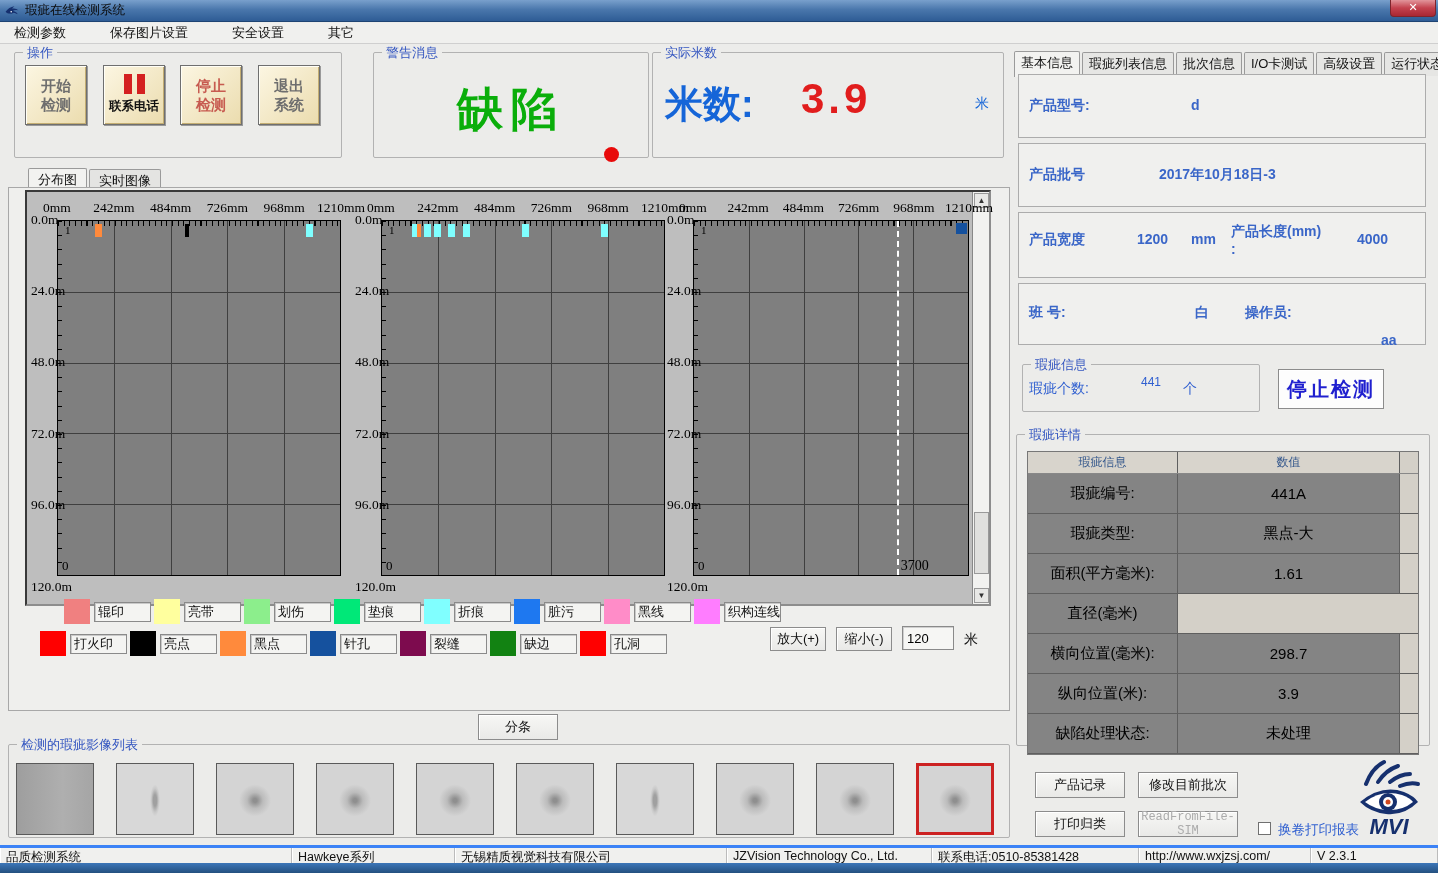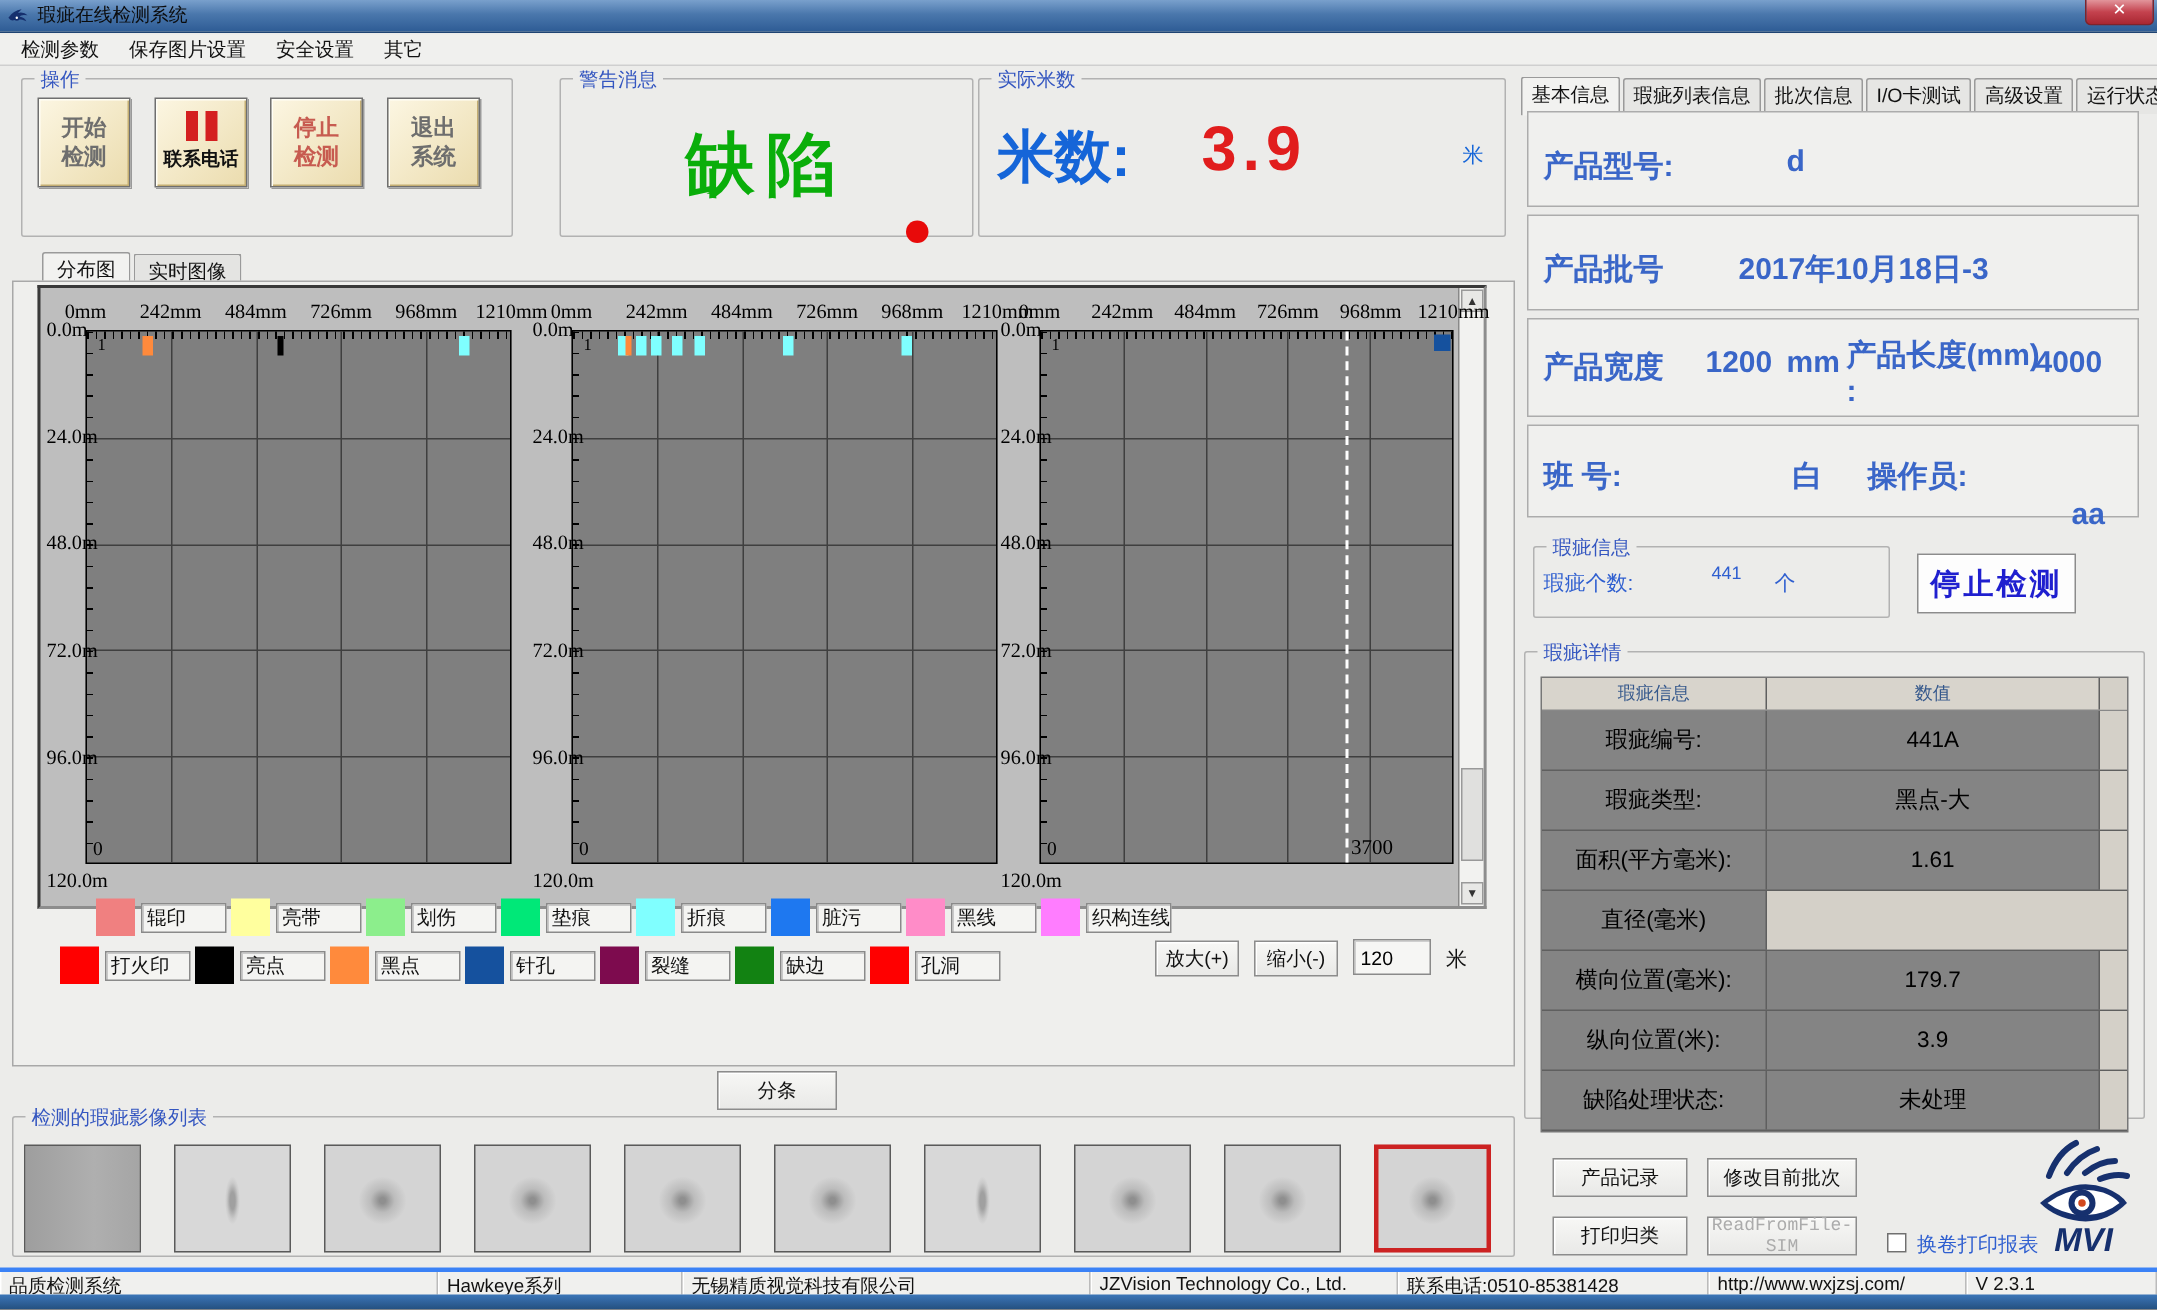--- a/index.html
+++ b/index.html
@@ -10,21 +10,21 @@
   #titlebar{position:absolute;left:0;top:0;width:1438px;height:22px;
     background:linear-gradient(#79A0CC 0%,#4A77AC 45%,#2E5C95 100%);display:flex;align-items:center;
     border-bottom:1px solid #1E4473;}
   #title-icon{width:16px;height:14px;margin:0 5px 0 4px;}
   #title-text{font-size:12.5px;color:#0B0B0B;}
   #close-btn{position:absolute;right:2px;top:0;width:46px;height:17px;
     background:linear-gradient(#E2959B,#C4424E 50%,#A92732);border:1px solid #7E242C;border-top:none;
     border-radius:0 0 4px 4px;color:#fff;font-size:11px;text-align:center;line-height:15px;cursor:pointer;}
   
   #menubar{position:absolute;left:0;top:23px;width:1438px;height:21px;background:#F0F0EE;
-    border-bottom:1px solid #CFCFCF;display:flex;align-items:center;padding-left:4px;}
+    border-bottom:1px solid #CFCFCF;display:flex;align-items:center;padding-left:4px;gap:24px;}
   .menu-item{padding:2px 10px;cursor:pointer;}
   
   .groupbox{position:absolute;border:1px solid #B2B2B2;border-radius:2px;}
   .groupbox>.gb-title{position:absolute;top:-9px;left:8px;background:#ECECEA;padding:0 4px;
     color:#3456C0;font-size:13px;}
   
   .op-btn{position:absolute;top:12px;width:62px;height:60px;cursor:pointer;
     background:linear-gradient(135deg,#FCF6E2,#EBDCAE);border:1px solid #6F6F6F;
     box-shadow:inset 1px 1px 0 #FFFEF6,inset -1px -1px 0 #C3AD72,1px 1px 0 #9a9a9a;
     display:flex;flex-direction:column;align-items:center;justify-content:center;
@@ -92,21 +92,21 @@
   .thumb.dark{background:linear-gradient(90deg,#9E9E9E,#AFAFAF 60%,#A5A5A5);}
   .thumb.dot{background:radial-gradient(circle 10px at 50% 52%,#8F8F8F 0 2px,#BCBCBC 8px,#D4D4D4 16px),#D8D8D8;}
   .thumb.streak{background:radial-gradient(ellipse 5px 16px at 50% 52%,#A0A0A0 0 35%,#CACACA 75%,#D8D8D8),#D8D8D8;}
   .thumb.selected{border:3px solid #CC2222;}
   
   .rtab{border:1px solid #9A9A9A;border-bottom:none;background:#E6E6E4;padding:2px 6px 3px;
     margin-right:2px;font-size:13px;cursor:pointer;border-radius:2px 2px 0 0;white-space:nowrap;}
   .rtab.active{background:#F2F2F0;padding-bottom:5px;position:relative;top:1px;}
   #infobox{position:absolute;left:1018px;top:74px;width:408px;height:276px;}
   .info-row{position:relative;border:1px solid #ACACAC;background:#F0F0EE;margin-bottom:5px;
-    color:#3A66C8;font-weight:bold;font-size:20px;}
+    color:#3A66C8;font-weight:bold;font-size:14px;}
   .info-row span{position:absolute;white-space:pre-line;}
   
   #dtable{position:absolute;left:10px;top:16px;width:392px;border:1px solid #777;}
   #dtable .hdr{display:flex;background:#D8D4CC;border-bottom:1px solid #888;color:#35588C;font-size:12px;}
   #dtable .hdr div{padding:2px 0;text-align:center;}
   .drow{display:flex;background:#848484;border-bottom:1px solid #5F5F5F;color:#000;font-size:15px;}
   .drow div{display:flex;align-items:center;justify-content:center;height:39px;}
   .c1{width:150px;border-right:1px solid #5F5F5F;}
   .c2{width:222px;border-right:1px solid #5F5F5F;}
   .c3{flex:1;background:#D4D0C8;}
@@ -438,21 +438,21 @@
           <div class="c1">面积(平方毫米):</div>
           <div class="c2">1.61</div>
           <div class="c3"></div>
         </div>
         <div class="drow">
           <div class="c1">直径(毫米)</div>
           <div class="c3"></div>
         </div>
         <div class="drow">
           <div class="c1">横向位置(毫米):</div>
-          <div class="c2">179.7</div>
+          <div class="c2">298.7</div>
           <div class="c3"></div>
         </div>
         <div class="drow">
           <div class="c1">纵向位置(米):</div>
           <div class="c2">3.9</div>
           <div class="c3"></div>
         </div>
         <div class="drow">
           <div class="c1">缺陷处理状态:</div>
           <div class="c2">未处理</div>

